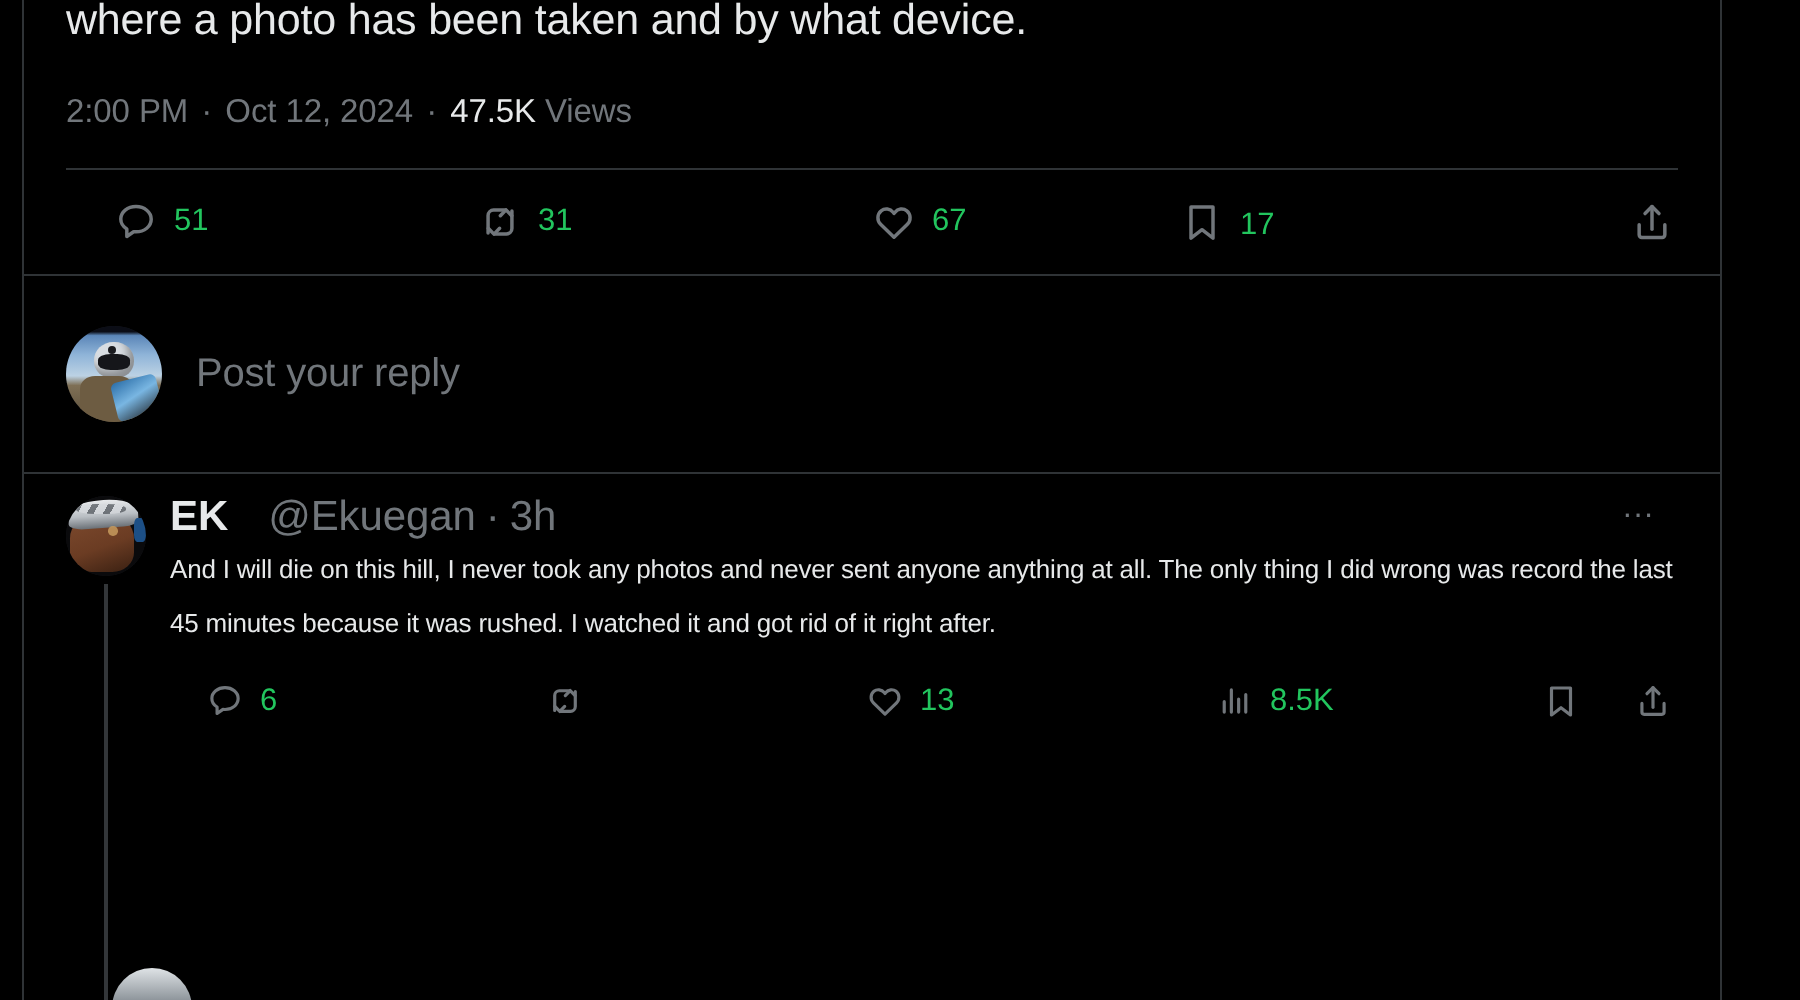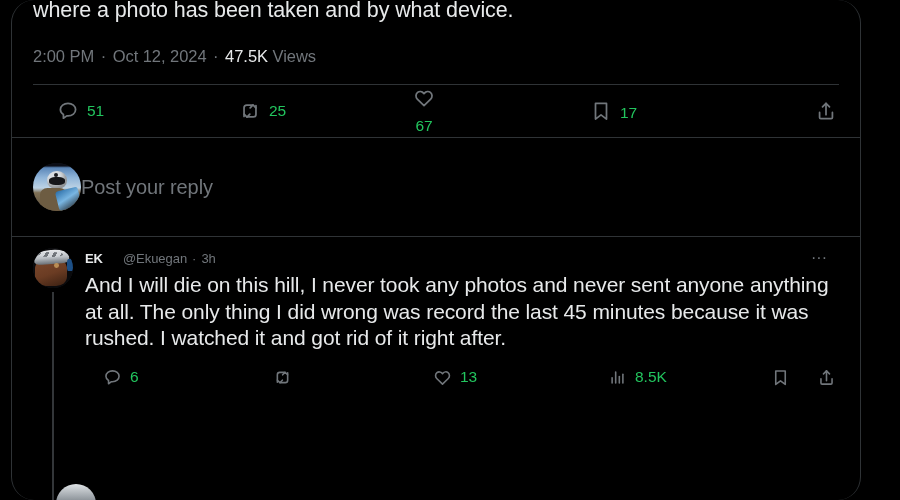--- a/index.html
+++ b/index.html
@@ -28,21 +28,20 @@
   .timeline {
     position: absolute;
     left: 11px;
     top: 0;
     width: 850px;
     height: 500px;
     border-left: 1px solid #2f3336;
     border-right: 1px solid #2f3336;
     box-sizing: border-box;
     background: #000000;
-    border-radius: 23px;
   }
 
   
   .focus-post {
     padding: 0 21px;
   }
   .post-text-tail {
     font-size: 21.5px;
     line-height: 28px;
     color: #e7e9ea;
@@ -91,21 +90,21 @@
     font-size: 15.5px;
     cursor: pointer;
     user-select: none;
   }
   .action svg { display: block; }
   .action .count { color: #22c55e; font-size: 15.5px; }
 
   .focus-actions .action { position: absolute; }
   .fa-reply   { left: 24px; }
   .fa-repost  { left: 206px; }
-  .fa-like    { left: 380px; flex-direction: column; }
+  .fa-like    { left: 403px; }
   .fa-book    { left: 557px; align-items: flex-end; }
   .fa-share   { left: 782px; }
 
   
   .composer {
     display: flex;
     align-items: center;
     padding: 0 21px;
     height: 98px;
     box-sizing: border-box;
@@ -114,20 +113,21 @@
     border-radius: 50%;
     flex: 0 0 auto;
     overflow: hidden;
     background: #16181c;
   }
   .avatar-48 { width: 48px; height: 48px; }
   .avatar-40 { width: 40px; height: 40px; }
 
   .composer-placeholder {
     flex: 1 1 auto;
+    margin-left: 17px;
     font-size: 20px;
     color: #71767b;
     letter-spacing: -0.1px;
   }
   .reply-btn {
     flex: 0 0 auto;
     background: #1c5d8c;
     color: #8e9497;
     font-size: 15.5px;
     font-weight: bold;
@@ -163,21 +163,21 @@
     left: 19px;
   }
   .reply-body {
     flex: 1 1 auto;
     margin-left: 12px;
     min-width: 0;
   }
   .reply-head {
     display: flex;
     align-items: center;
-    font-size: 13px;
+    font-size: 21px;
     line-height: 20px;
     height: 22px;
     letter-spacing: -0.05px;
   }
   .reply-name { color: #e7e9ea; font-weight: bold; }
   .reply-handle { color: #71767b; margin-left: 20px; }
   .reply-sep { color: #71767b; margin: 0 5px; }
   .reply-time { color: #71767b; }
   .more-btn {
     position: absolute;
@@ -186,21 +186,21 @@
     width: 30px;
     height: 22px;
     color: #71767b;
     display: flex;
     align-items: center;
     justify-content: center;
     cursor: pointer;
   }
   .reply-text {
     margin-top: 2px;
-    font-size: 21px;
+    font-size: 13px;
     line-height: 26.5px;
     color: #e7e9ea;
     letter-spacing: -0.1px;
   }
 
   .reply-actions {
     position: relative;
     height: 46px;
     margin-top: 8px;
     margin-left: -2px;
@@ -333,21 +333,21 @@
 
         <div class="action fa-repost">
           <span>
             <svg width="22" height="22" viewBox="0 0 24 24" fill="none" stroke="#71767b" stroke-width="1.9" stroke-linecap="round" stroke-linejoin="round">
               <path d="M5.5 18V8.5a3 3 0 0 1 3-3H15"></path>
               <path d="M12.2 8.6 15.3 5.4l3.1 3.2"></path>
               <path d="M18.5 6v9.5a3 3 0 0 1-3 3H9"></path>
               <path d="M11.8 15.4 8.7 18.6 5.6 15.4"></path>
             </svg>
           </span>
-          <span class="count">25</span>
+          <span class="count">31</span>
         </div>
 
         <div class="action fa-like">
           <span>
             <svg width="22" height="22" viewBox="0 0 24 24" fill="none" stroke="#71767b" stroke-width="1.9">
               <path d="M12 20.3 4.7 13.2C2.6 11.1 2.8 7.7 5 5.9c2-1.6 4.9-1.2 6.5.8l.5.6.5-.6c1.6-2 4.5-2.4 6.5-.8 2.2 1.8 2.4 5.2.3 7.3L12 20.3z" stroke-linejoin="round"></path>
             </svg>
           </span>
           <span class="count">67</span>
         </div>

